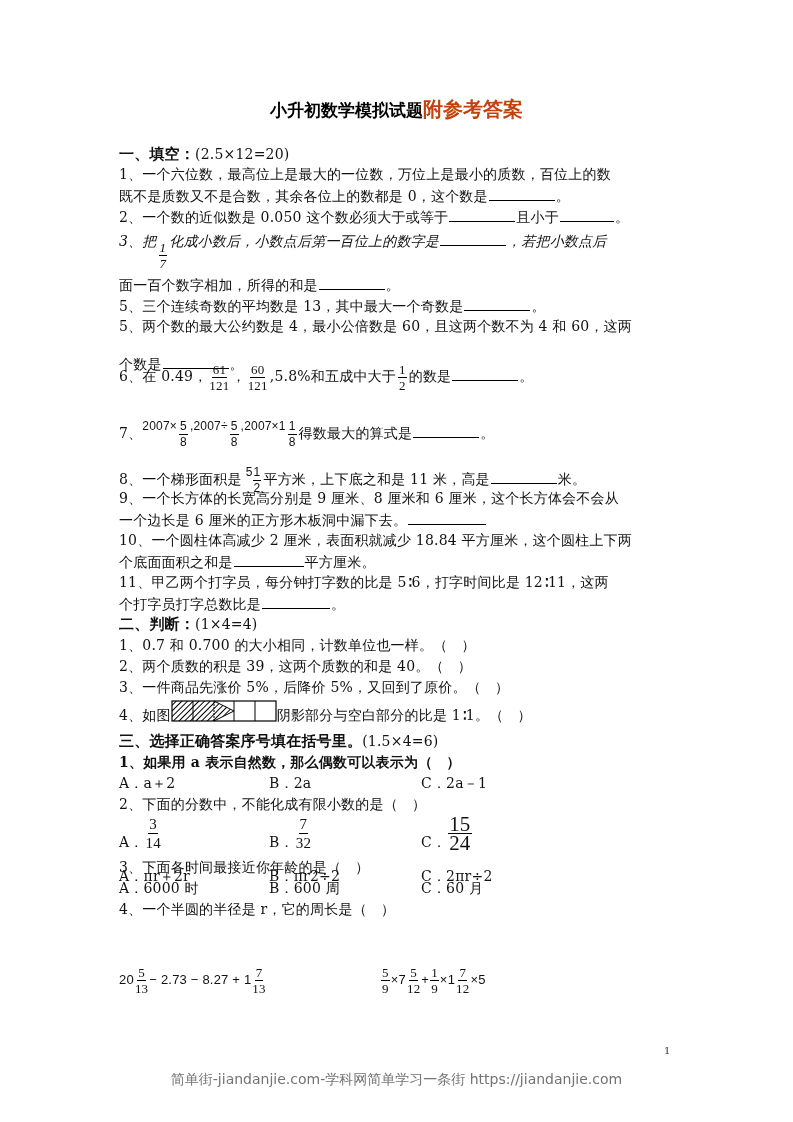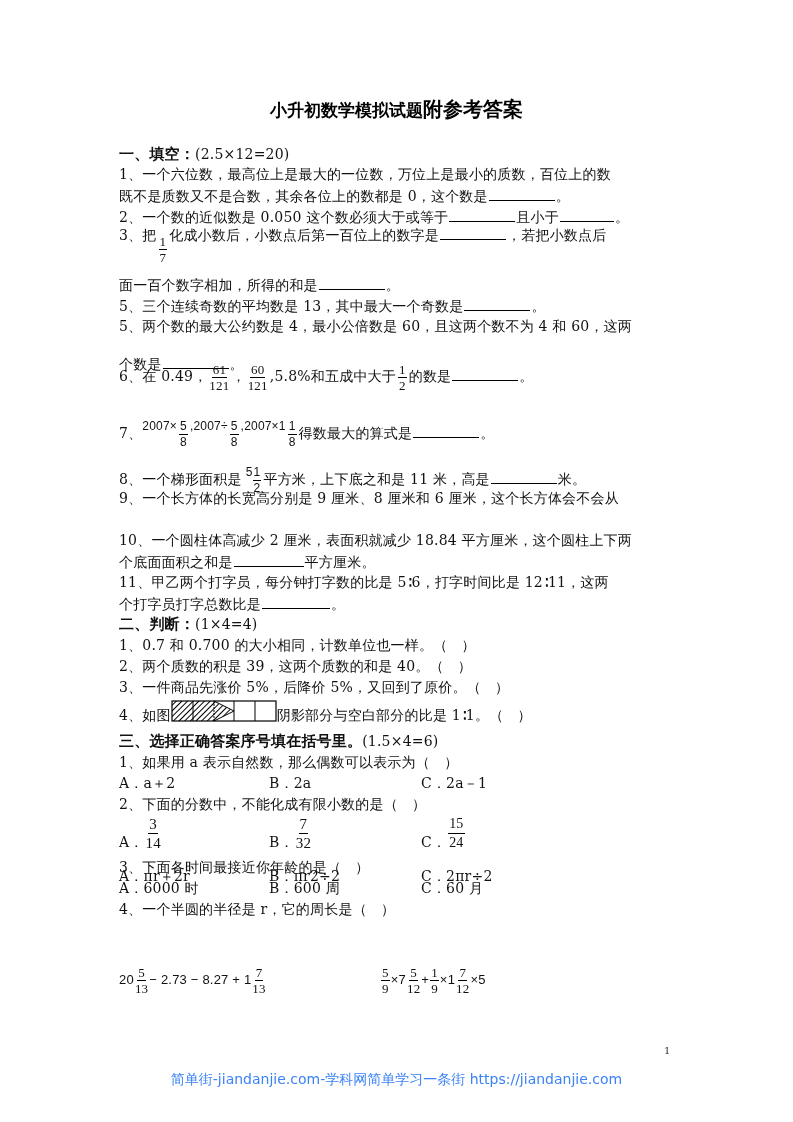--- a/index.html
+++ b/index.html
@@ -7,42 +7,42 @@
       width: 793px; height: 1122px; position: relative; overflow: hidden;
       font-family: "DejaVu Serif", "Liberation Serif", serif;
       color: #111;
     }
     .page { position: absolute; left: 0; top: 0; width: 793px; height: 1122px; }
     .title {
       position: absolute; top: 96px; left: 0; width: 793px; text-align: center;
       font-family: "DejaVu Sans", "Liberation Sans", sans-serif;
       font-size: 17px; font-weight: bold; color: #000;
     }
-    .title .red { color: #000000; font-size: 20px; }
+    .title .red { color: #c2410c; font-size: 20px; }
     .line {
       position: absolute; left: 119px; white-space: nowrap;
       font-size: 14px; line-height: 20px; letter-spacing: 0.2px;
     }
     .sec { font-family: "DejaVu Sans", "Liberation Sans", sans-serif; font-weight: bold; font-size: 15px; }
     .sec-note { font-family: "DejaVu Serif", serif; font-weight: normal; font-size: 14px; }
     .blank {
       display: inline-block; border-bottom: 1.5px solid #000; height: 15px;
       vertical-align: baseline; margin: 0 1px;
     }
     .frac {
       display: inline-flex; flex-direction: column; align-items: center;
       vertical-align: middle; font-size: 13px; line-height: 15px; margin: 0 2px;
       font-family: "Liberation Serif", "DejaVu Serif", serif;
     }
     .frac .num { border-bottom: 1px solid #000; padding: 0 1px; }
     .small-math { font-family: "Liberation Sans", "DejaVu Sans", sans-serif; font-size: 12px; }
     .figure { display: inline-block; vertical-align: middle; }
     .footer {
       position: absolute; top: 1071px; left: 0; width: 793px; text-align: center;
-      font-family: "DejaVu Sans", "Liberation Sans", sans-serif; font-size: 14px; color: #3b82f6;
+      font-family: "DejaVu Sans", "Liberation Sans", sans-serif; font-size: 14px; color: #737373;
     }
     .pagenum {
       position: absolute; top: 1045px; left: 664px; font-size: 10px; color: #333;
     }
     .opt { display: inline-block; }
   </style>
 </head>
 <body>
 
 <div class="page">
@@ -54,21 +54,21 @@
   <div class="line" style="top:144px;">
     <span class="sec">一、填空：</span><span class="sec-note">(2.5×12=20)</span>
   </div>
   <div class="line" style="top:164px;">1、一个六位数，最高位上是最大的一位数，万位上是最小的质数，百位上的数</div>
   <div class="line" style="top:185px;">
     <span>既不是质数又不是合数，其余各位上的数都是 0，这个数是</span><span class="blank" style="width:66px;"></span><span>。</span>
   </div>
   <div class="line" style="top:206px;">
     <span>2、一个数的近似数是 0.050 这个数必须大于或等于</span><span class="blank" style="width:66px;"></span><span>且小于</span><span class="blank" style="width:54px;"></span><span>。</span>
   </div>
-  <div class="line" style="top:224px; line-height:22px;">
+  <div class="line" style="top:230px; line-height:22px;font-style:italic;">
     <span>3、把</span><span class="frac" style="vertical-align:-6px;">
         <span class="num">1</span>
         <span>7</span>
       </span><span>化成小数后，小数点后第一百位上的数字是</span><span class="blank" style="width:66px;"></span><span>，若把小数点后</span>
   </div>
   <div class="line" style="top:274px;">
     <span>面一百个数字相加，所得的和是</span><span class="blank" style="width:66px;"></span><span>。</span>
   </div>
   <div class="line" style="top:295px;">
     <span>5、三个连续奇数的平均数是 13，其中最大一个奇数是</span><span class="blank" style="width:66px;"></span><span>。</span>
@@ -101,20 +101,23 @@
         <span>8</span>
       </span><span>得数最大的算式是</span><span class="blank" style="width:66px;"></span><span>。</span>
   </div>
   <div class="line" style="top:454px; line-height:36px;">
     <span>8、一个梯形面积是</span><span class="small-math" style="vertical-align:8px; margin-left:4px;">5</span><span class="frac small-math" style="margin-left:0;">
         <span class="num">1</span>
         <span>2</span>
       </span><span>平方米，上下底之和是 11 米，高是</span><span class="blank" style="width:66px;"></span><span>米。</span>
   </div>
   <div class="line" style="top:488px;">9、一个长方体的长宽高分别是 9 厘米、8 厘米和 6 厘米，这个长方体会不会从</div>
+  <div class="line" style="top:509px;">
+    <span>一个边长是 6 厘米的正方形木板洞中漏下去。</span><span class="blank" style="width:78px;"></span>
+  </div>
   <div class="line" style="top:530px;">10、一个圆柱体高减少 2 厘米，表面积就减少 18.84 平方厘米，这个圆柱上下两</div>
   <div class="line" style="top:551px;">
     <span>个底面面积之和是</span><span class="blank" style="width:70px;"></span><span>平方厘米。</span>
   </div>
   <div class="line" style="top:572px;">11、甲乙两个打字员，每分钟打字数的比是 5∶6，打字时间比是 12∶11，这两</div>
   <div class="line" style="top:593px;">
     <span>个打字员打字总数比是</span><span class="blank" style="width:68px;"></span><span>。</span>
   </div>
 
   <div class="line" style="top:614px;">
@@ -141,33 +144,33 @@
         <line x1="43" y1="21" x2="63" y2="11" stroke="#000" stroke-width="1"></line>
         <line x1="63" y1="1" x2="63" y2="21" stroke="#000" stroke-width="1"></line>
         <line x1="84" y1="1" x2="84" y2="21" stroke="#000" stroke-width="1"></line>
       </svg>
     </span><span>阴影部分与空白部分的比是 1∶1。（　）</span>
   </div>
 
   <div class="line" style="top:731px;">
     <span class="sec">三、选择正确答案序号填在括号里。</span><span class="sec-note">(1.5×4=6)</span>
   </div>
-  <div class="line" style="top:752px;">1、如果用 a 表示自然数，那么偶数可以表示为（　）</div>
+  <div class="line" style="top:752px;font-weight:bold;">1、如果用 a 表示自然数，那么偶数可以表示为（　）</div>
   <div class="line" style="top:773px;">
     <span class="opt" style="width:150px;">A．a＋2</span><span class="opt" style="width:152px;">B．2a</span><span class="opt">C．2a－1</span>
   </div>
   <div class="line" style="top:794px;">2、下面的分数中，不能化成有限小数的是（　）</div>
   <div class="line" style="top:812px; line-height:40px;">
     <span class="opt" style="width:150px;"><span style="vertical-align:-10px;">A．</span><span class="frac" style="font-size:15px; line-height:18px;">
           <span class="num">3</span>
           <span>14</span>
         </span></span><span class="opt" style="width:152px;"><span style="vertical-align:-10px;">B．</span><span class="frac" style="font-size:15px; line-height:18px;">
           <span class="num">7</span>
           <span>32</span>
-        </span></span><span class="opt"><span style="vertical-align:-10px;">C．</span><span class="frac" style="font-size:14px; line-height:18px;">
+        </span></span><span class="opt"><span style="vertical-align:-10px;">C．</span><span class="frac" style="font-size:21px; line-height:18px;">
           <span class="num">15</span>
           <span>24</span>
         </span></span>
   </div>
   <div class="line" style="top:857px;">3、下面各时间最接近你年龄的是（　）</div>
   <div class="line" style="top:878px;">
     <span class="opt" style="width:150px;">A．6000 时</span><span class="opt" style="width:152px;">B．600 周</span><span class="opt">C．60 月</span>
   </div>
   <div class="line" style="top:899px;">4、一个半圆的半径是 r，它的周长是（　）</div>
   <div class="line" style="top:866px;">

